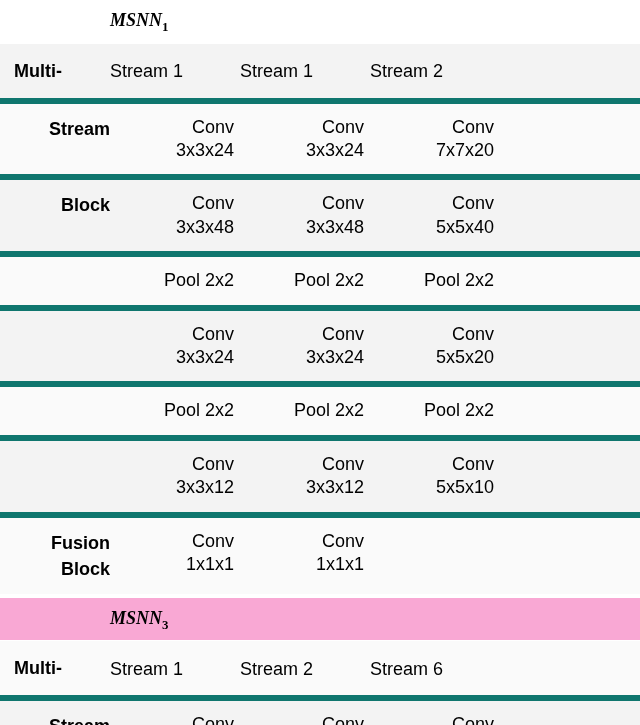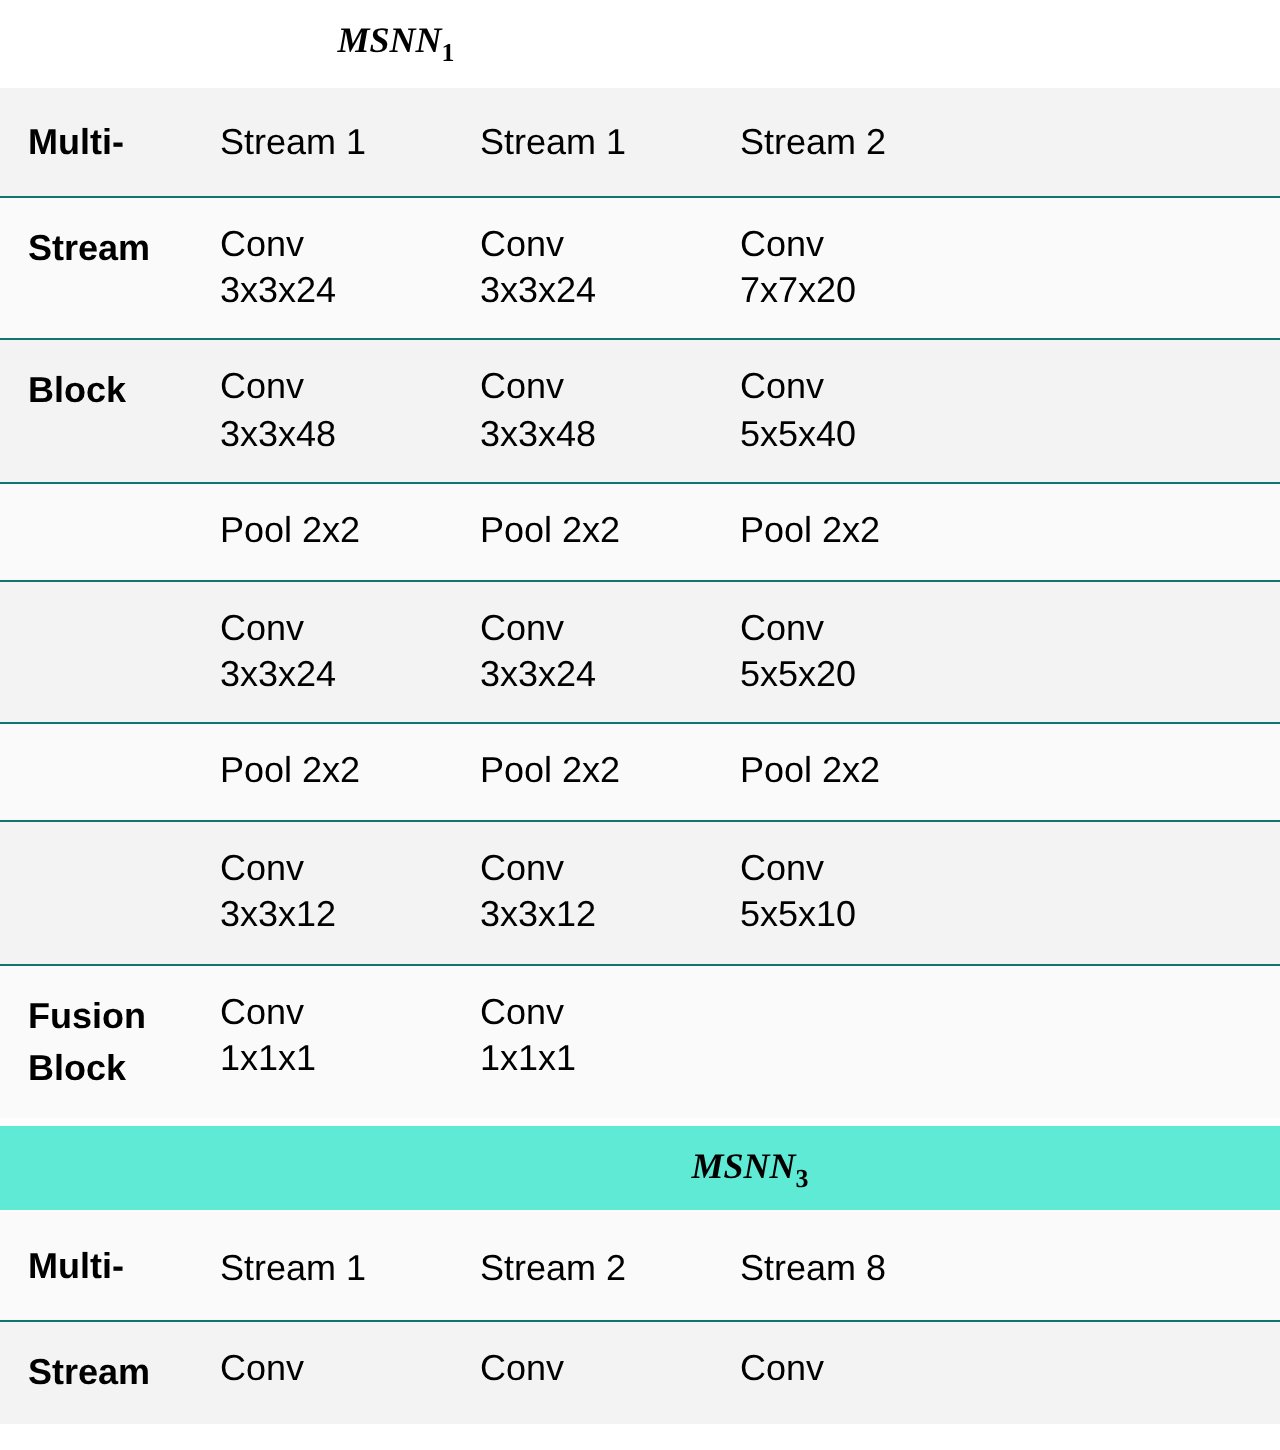--- a/index.html
+++ b/index.html
@@ -39,22 +39,23 @@
       background: #f3f3f3;
       padding: 14px 0;
       border-top: 1px solid #fff;
       align-items: flex-end;
     }
     .sub-header-cell {
       font-weight: normal;
     }
     .data-row {
       display: flex;
-      border-top: 1px solid #0f766e;
+      border-top: 6px solid #0f766e;
       padding: 12px 0;
+      text-align: right;
     }
     .data-row.alt {
       background: #f3f3f3;
     }
     .data-row.norm {
       background: #fafafa;
     }
     .col-label {
       width: 110px;
       flex-shrink: 0;
@@ -66,21 +67,21 @@
       width: 130px;
       flex-shrink: 0;
       padding-right: 6px;
       line-height: 1.3;
     }
     .col-stream-wide {
       width: 176px;
       flex-shrink: 0;
     }
     .col-center {
-      text-align: center;
+      text-align: left;
     }
     .section-divider {
       height: 4px;
       background: #fff;
     }
   </style>
 </head>
 <body>
 
 <div class="table">
@@ -142,32 +143,32 @@
     <div class="col-label">
       <span>Fusion<br>Block</span>
     </div>
     <div class="col-stream">Conv<br>1x1x1</div>
     <div class="col-stream">Conv<br>1x1x1</div>
     <div class="col-stream"></div>
   </div>
 
   <div class="section-divider"></div>
 
-  <div class="header-row" style="background:#5eead4;">
+  <div class="header-row" style="background:#f9a8d4;">
     <div class="col-label"></div>
     <div style="flex:1;" class="col-center header-cell">
       <span>MSNN</span><sub>3</sub>
     </div>
   </div>
 
   <div class="sub-header-row" style="background:#fafafa;">
     <div class="col-label">Multi-</div>
     <div class="col-stream sub-header-cell">Stream 1</div>
     <div class="col-stream sub-header-cell">Stream 2</div>
-    <div class="col-stream sub-header-cell">Stream 8</div>
+    <div class="col-stream sub-header-cell">Stream 6</div>
   </div>
 
   <div id="bottom-rows">
       <div class="data-row alt">
         <div class="col-label">Stream</div>
         <div class="col-stream">Conv</div>
         <div class="col-stream">Conv</div>
         <div class="col-stream">Conv</div>
       </div>
     </div>

